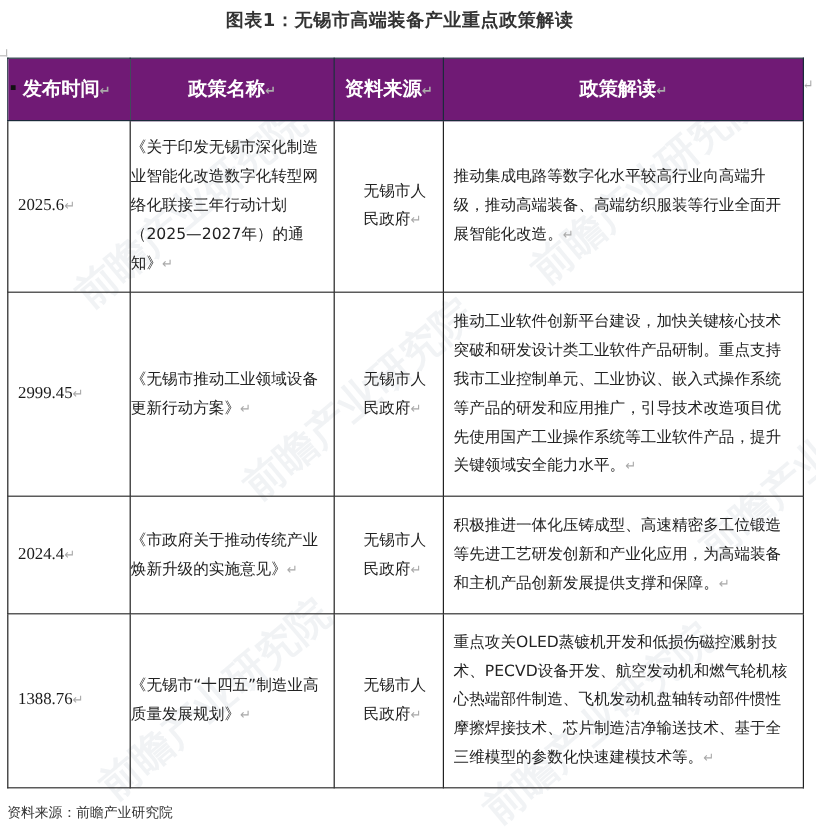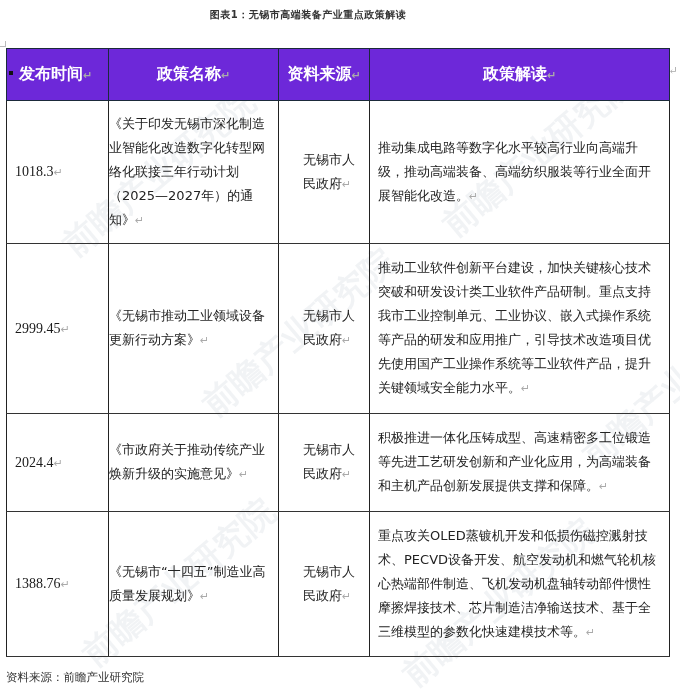--- a/index.html
+++ b/index.html
@@ -1,20 +1,20 @@
 <!DOCTYPE html>
 <html><head>
 <meta charset="utf-8">
 <style>
   html, body { margin:0; padding:0; background:#ffffff; }
   body { width:680px; height:696px; position:relative; overflow:hidden; font-family:"DejaVu Serif", serif; color:#1a1a1a; }
-  .title { position:absolute; top:8px; left:0; width:616px; text-align:center; font-family:"DejaVu Sans", sans-serif; font-weight:bold; font-size:10px; color:#333; letter-spacing:0.5px; }
+  .title { position:absolute; top:8px; left:0; width:616px; text-align:center; font-family:"DejaVu Sans", sans-serif; font-weight:bold; font-size:15px; color:#333; letter-spacing:0.5px;padding-left:25px; }
   .corner-mark { position:absolute; top:41px; left:0; width:5px; height:5px; border-right:1px solid #bbb; border-bottom:1px solid #bbb; }
   table { position:absolute; top:48px; left:6px; border-collapse:collapse; table-layout:fixed; width:663px; }
-  th { background:#6d28d9; color:#fff; font-family:"DejaVu Sans", sans-serif; font-weight:bold; font-size:16px; height:51px; border:1px solid #1b2a3a; padding:0; text-align:center; }
+  th { background:#701a75; color:#fff; font-family:"DejaVu Sans", sans-serif; font-weight:bold; font-size:16px; height:51px; border:1px solid #1b2a3a; padding:0; text-align:center; }
   th.c0 { text-align:left; padding-left:12px; position:relative; }
   th.c0 .bullet { position:absolute; left:2px; top:22px; width:4px; height:4px; background:#111; }
   td { border-top:1px solid #333; border-bottom:1px solid #333; border-left:1px solid #222; border-right:1px solid #222; font-size:13.5px; line-height:24px; vertical-align:middle; padding:0 8px; background:transparent; }
   td.date { font-family:"Liberation Serif", serif; font-size:14px; padding-left:8px; }
   td.name { padding-left:0; padding-right:6px; font-family:"DejaVu Sans", sans-serif; font-size:13px; color:#222; }
   td.unit { padding-left:24px; font-family:"DejaVu Sans", sans-serif; font-size:13px; color:#222; }
   td.desc { font-family:"DejaVu Sans", sans-serif; font-size:13px; color:#222; padding-left:8px; padding-right:6px; }
   .ret { color:#aaa; font-size:11px; }
   .footer-left { position:absolute; left:6px; top:670px; font-family:Liberation Mono, monospace; font-size:11.5px; color:#333; }
   .footer-right { position:absolute; right:4px; top:670px; font-family:Liberation Mono, monospace; font-size:11.5px; color:#333;margin-top:45px; }
@@ -44,21 +44,21 @@
   <thead>
     <tr>
       <th class="c0"><span class="bullet"></span><span>发布时间</span><span class="ret">↵</span></th>
       <th><span>政策名称</span><span class="ret">↵</span></th>
       <th><span>资料来源</span><span class="ret">↵</span></th>
       <th><span>政策解读</span><span class="ret">↵</span></th>
     </tr>
   </thead>
   <tbody>
     <tr style="height:143px">
-      <td class="date"><span>1018.3</span><span class="ret">↵</span></td>
+      <td class="date"><span>2025.6</span><span class="ret">↵</span></td>
       <td class="name"><span>《关于印发无锡市深化制造业智能化改造数字化转型网络化联接三年行动计划（2025—2027年）的通知》</span><span class="ret">↵</span></td>
       <td class="unit"><span>无锡市人民政府</span><span class="ret">↵</span></td>
       <td class="desc"><span>推动集成电路等数字化水平较高行业向高端升级，推动高端装备、高端纺织服装等行业全面开展智能化改造。</span><span class="ret">↵</span></td>
     </tr>
     <tr style="height:170px">
       <td class="date"><span>2999.45</span><span class="ret">↵</span></td>
       <td class="name"><span>《无锡市推动工业领域设备更新行动方案》</span><span class="ret">↵</span></td>
       <td class="unit"><span>无锡市人民政府</span><span class="ret">↵</span></td>
       <td class="desc"><span>推动工业软件创新平台建设，加快关键核心技术突破和研发设计类工业软件产品研制。重点支持我市工业控制单元、工业协议、嵌入式操作系统等产品的研发和应用推广，引导技术改造项目优先使用国产工业操作系统等工业软件产品，提升关键领域安全能力水平。</span><span class="ret">↵</span></td>
     </tr>

